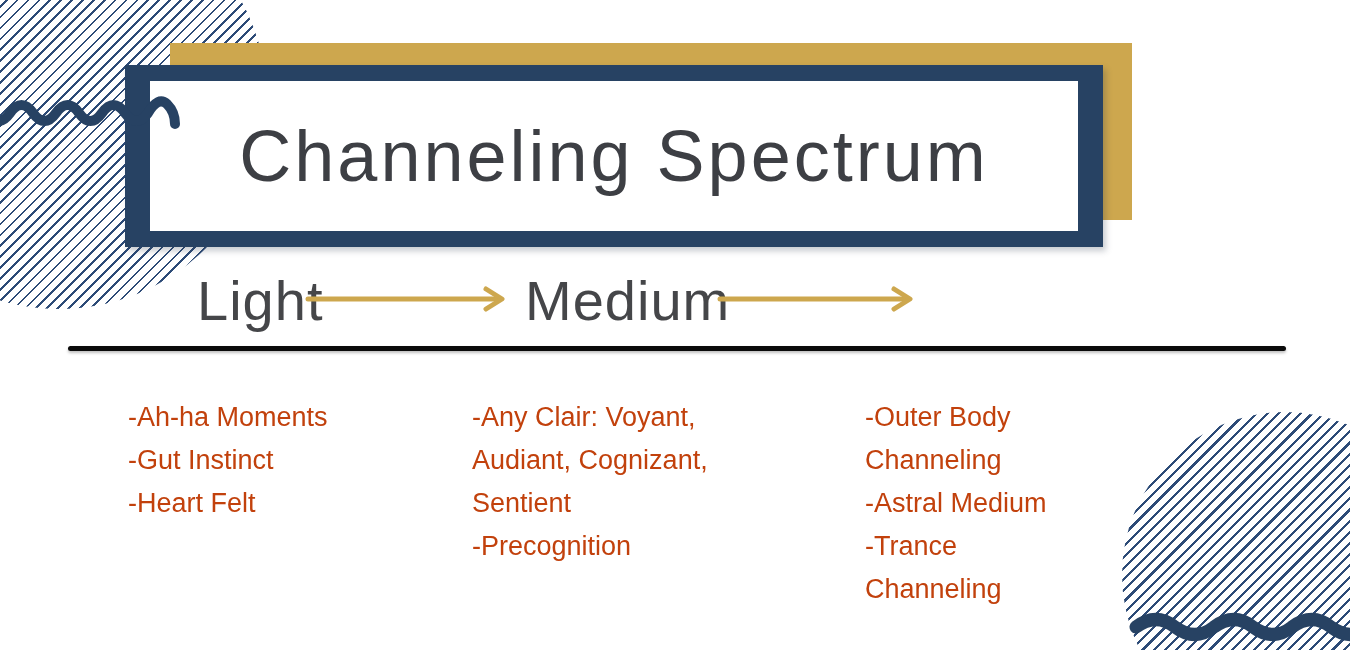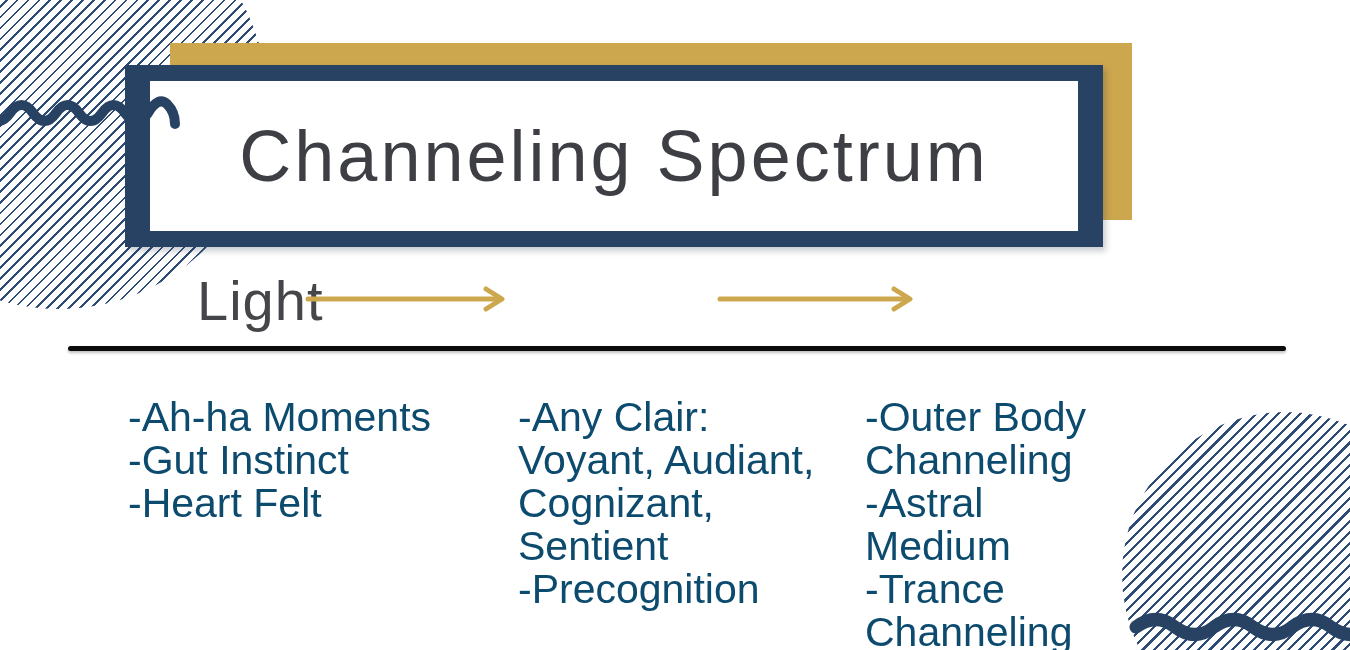--- a/index.html
+++ b/index.html
@@ -33,43 +33,44 @@
     position:absolute;top:273px;font-size:56px;line-height:1;font-weight:300;
     color:#454649;letter-spacing:1px;z-index:5;white-space:nowrap;
   }
   .level-light{left:197px;}
   .level-medium{left:525px;}
   .level-deep{left:933px;}
   
   .divider{position:absolute;left:68px;top:346px;width:1218px;height:5px;background:#0b0b0b;border-radius:3px;
     box-shadow:0 2px 3px rgba(0,0,0,0.25);z-index:5;}
   
-  .col{position:absolute;top:396px;font-size:41px;line-height:43px;font-weight:300;color:#0c4a6e;z-index:5;}
+  .col{position:absolute;top:396px;font-size:27px;line-height:43px;font-weight:300;color:#c2410c;z-index:5;}
   .col-1{left:128px;width:330px;}
-  .col-2{left:472px;width:310px;margin-left:46px;}
+  .col-2{left:472px;width:310px;}
   .col-3{left:865px;width:230px;}
   .col .li{white-space:normal;}
   
   .overlay{position:absolute;left:0;top:0;width:1350px;height:650px;z-index:10;pointer-events:none;}
 </style>
 </head>
 <body>
 
 <div class="canvas">
 
   <div class="hatch-circle hatch-tl"></div>
   <div class="hatch-circle hatch-br"></div>
 
   <div class="gold-rect"></div>
 
   <div class="title-box">
     <h1>Channeling Spectrum</h1>
   </div>
 
   <span class="level-label level-light">Light</span>
+  <span class="level-label level-medium">Medium</span>
 
   <div class="divider"></div>
 
   <div class="col col-1">
     <div class="li">-Ah-ha Moments</div>
     <div class="li">-Gut Instinct</div>
     <div class="li">-Heart Felt</div>
   </div>
 
   <div class="col col-2">

